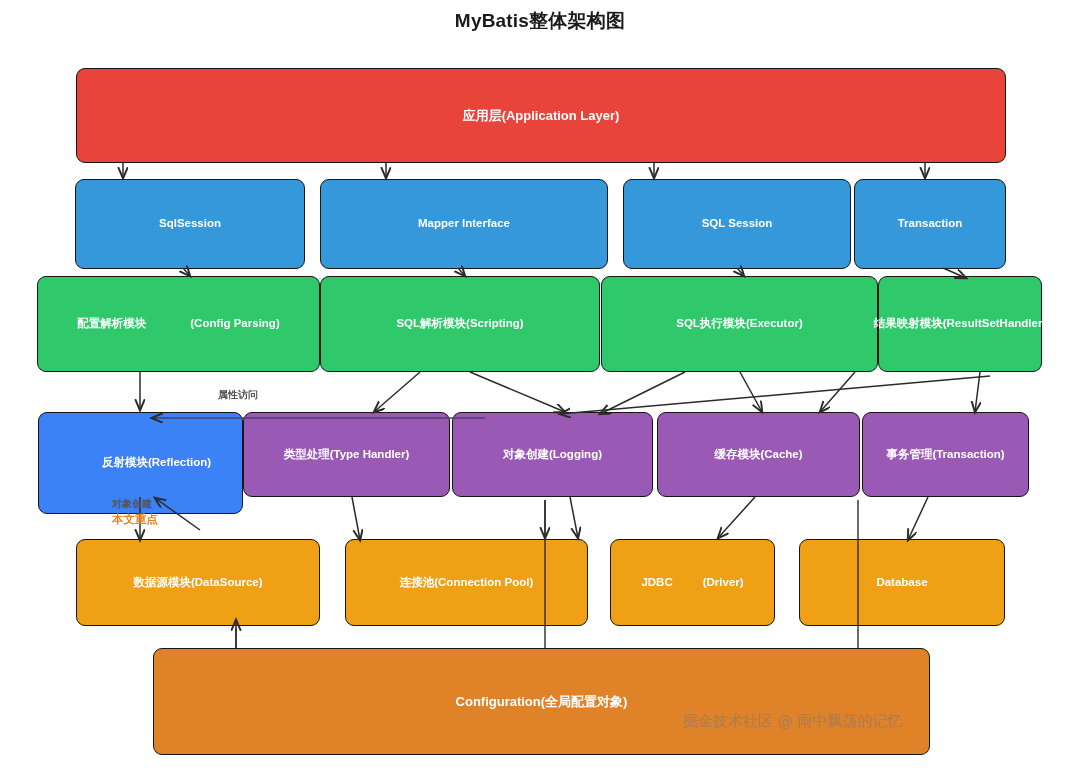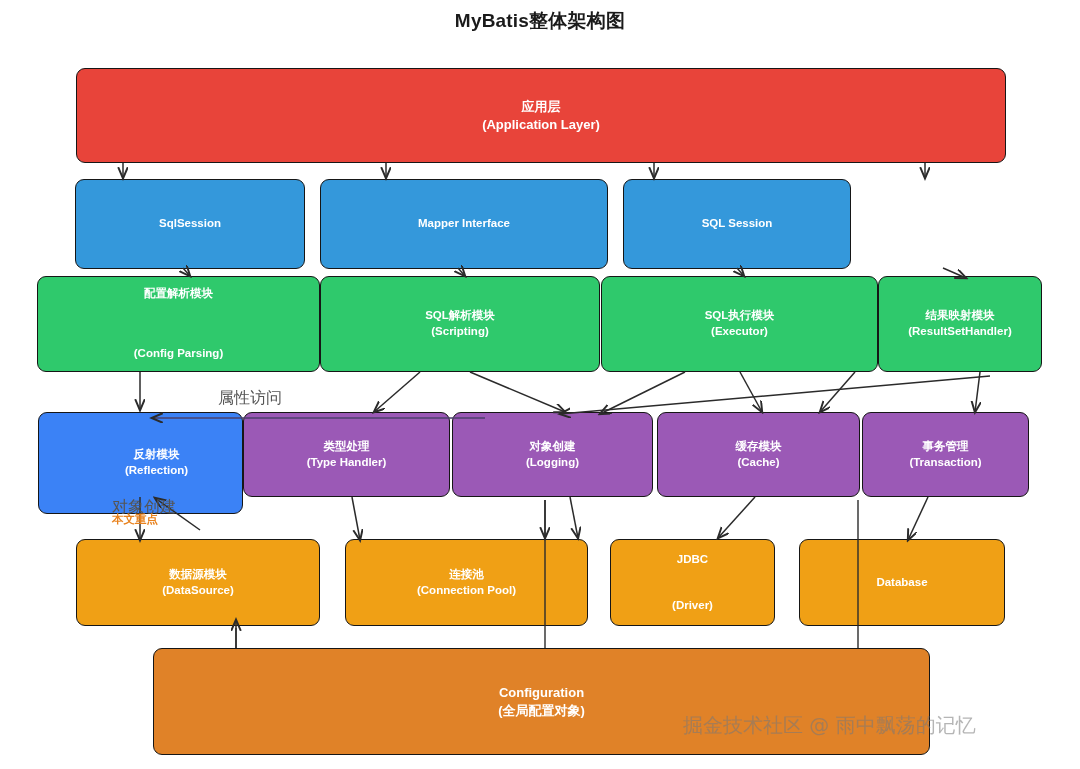--- a/index.html
+++ b/index.html
@@ -38,21 +38,21 @@
     font-weight: bold;
     color: #1a1a1a;
     letter-spacing: 0.2px;
   }
   .node {
     position: absolute;
     box-sizing: border-box;
     border: 1.6px solid #161616;
     border-radius: 9px;
     display: flex;
-    flex-direction: column;
+    flex-direction: row;
     align-items: center;
     justify-content: center;
     color: #ffffff;
     text-align: center;
     line-height: 1.35;
     z-index: 2;
   }
   .node .ln1 {
     font-size: 11.5px;
     font-weight: bold;
@@ -60,33 +60,34 @@
   }
   .node .ln2 {
     font-size: 11.5px;
     font-weight: bold;
     white-space: nowrap;
   }
   .node.big .ln1 { font-size: 13px; }
   .node.big .ln2 { font-size: 13px; }
   .annot {
     position: absolute;
-    font-size: 16px;
+    font-size: 10px;
     color: #555555;
     white-space: nowrap;
     z-index: 6;
+    font-weight: bold;
   }
   .annot.highlight {
     color: #E8821E;
     font-weight: bold;
     font-size: 11.5px;
   }
   .watermark {
     position: absolute;
-    font-size: 20px;
+    font-size: 15px;
     color: rgba(120,120,120,0.55);
     white-space: nowrap;
     z-index: 8;
     font-family: "DejaVu Sans", sans-serif;
   }
 </style>
 </head>
 <body>
 
 <div id="canvas">
@@ -148,20 +149,23 @@
 
   <div class="node" style="left:75px; top:179px; width:230px; height:90px; background:#3498DB;">
     <div class="ln1">SqlSession</div>
   </div>
   <div class="node" style="left:320px; top:179px; width:288px; height:90px; background:#3498DB;">
     <div class="ln1">Mapper Interface</div>
   </div>
   <div class="node" style="left:623px; top:179px; width:228px; height:90px; background:#3498DB;">
     <div class="ln1">SQL Session</div>
   </div>
+  <div class="node" style="left:854px; top:179px; width:152px; height:90px; background:#3498DB;">
+    <div class="ln1">Transaction</div>
+  </div>
 
   <div class="node" style="left:37px; top:276px; width:283px; height:96px; background:#2FC96C;gap:44px;">
     <div class="ln1">配置解析模块</div>
     <div class="ln2">(Config Parsing)</div>
   </div>
   <div class="node" style="left:320px; top:276px; width:280px; height:96px; background:#2FC96C;">
     <div class="ln1">SQL解析模块</div>
     <div class="ln2">(Scripting)</div>
   </div>
   <div class="node" style="left:601px; top:276px; width:277px; height:96px; background:#2FC96C;">

